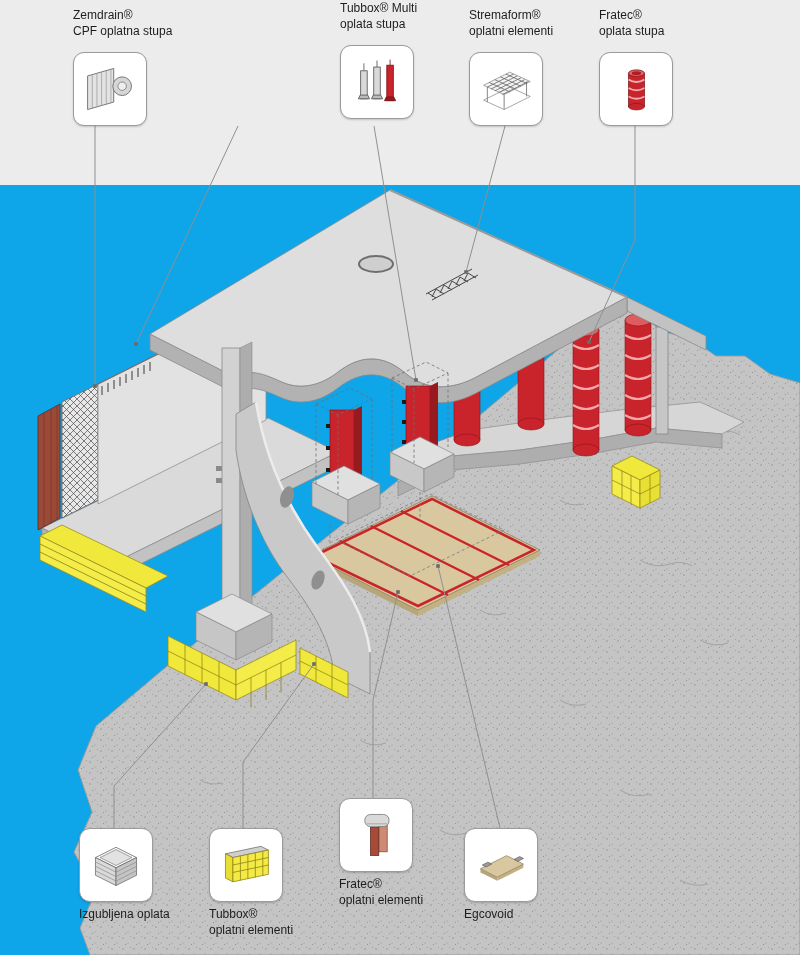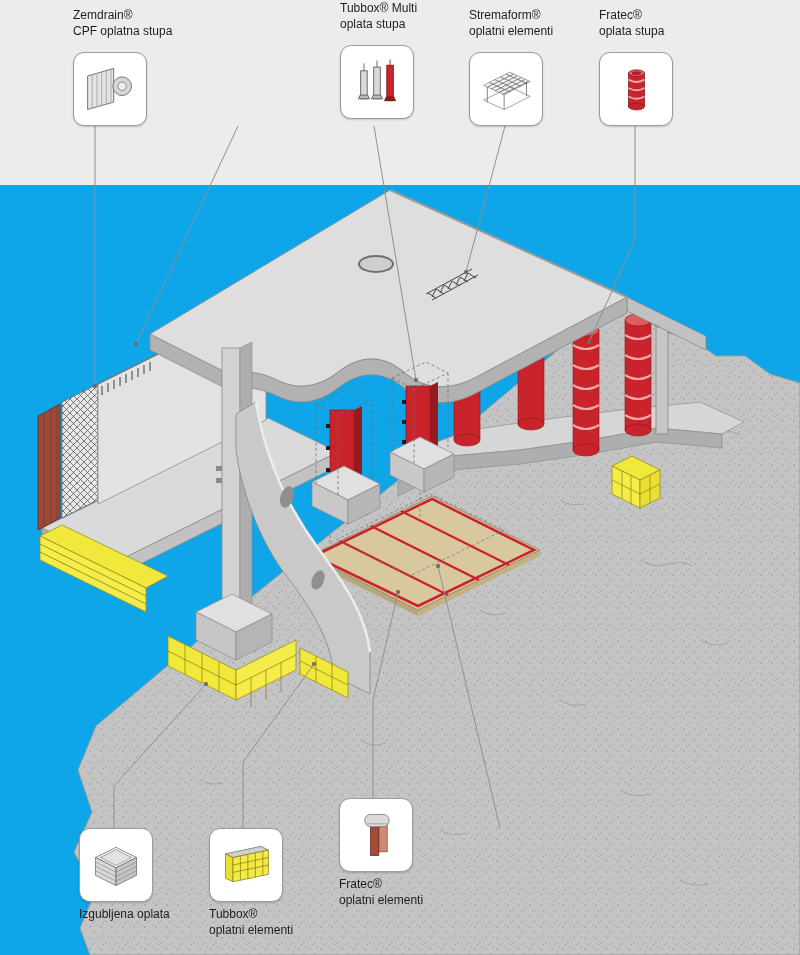--- a/index.html
+++ b/index.html
@@ -348,13 +348,27 @@
         <rect x="18" y="8" width="26" height="13" rx="6" fill="#d9d9d9" stroke="#6f6f6f" stroke-width="0.8"></rect>
         <line x1="20" y1="18" x2="42" y2="18" stroke="#9a9a9a" stroke-width="0.8"></line>
       </svg>
     </div>
     <div class="lbl">
       <div>Fratec®</div>
       <div>oplatni elementi</div>
     </div>
   </div>
 
+  <div class="callout bottom" style="left:464px;top:828px">
+    <div class="icon-box">
+      <svg width="56" height="56" viewBox="0 0 60 60">
+        <path d="M8,34 L26,43 L26,47 L8,38 Z" fill="#b5a67c"></path>
+        <path d="M26,43 L54,29 L54,33 L26,47 Z" fill="#c3b183"></path>
+        <path d="M8,34 L36,20 L54,29 L26,43 Z" fill="#d9c89f" stroke="#8c7f58" stroke-width="0.8"></path>
+        <path d="M10,30 L16,27 L20,29 L14,32 Z" fill="#9e9e9e" stroke="#555555" stroke-width="0.7"></path>
+        <path d="M44,24 L50,21 L54,23 L48,26 Z" fill="#9e9e9e" stroke="#555555" stroke-width="0.7"></path>
+      </svg>
+    </div>
+    <div class="lbl">
+      <div>Egcovoid</div>
+    </div>
+  </div>
 </div>
 
 </body></html>

